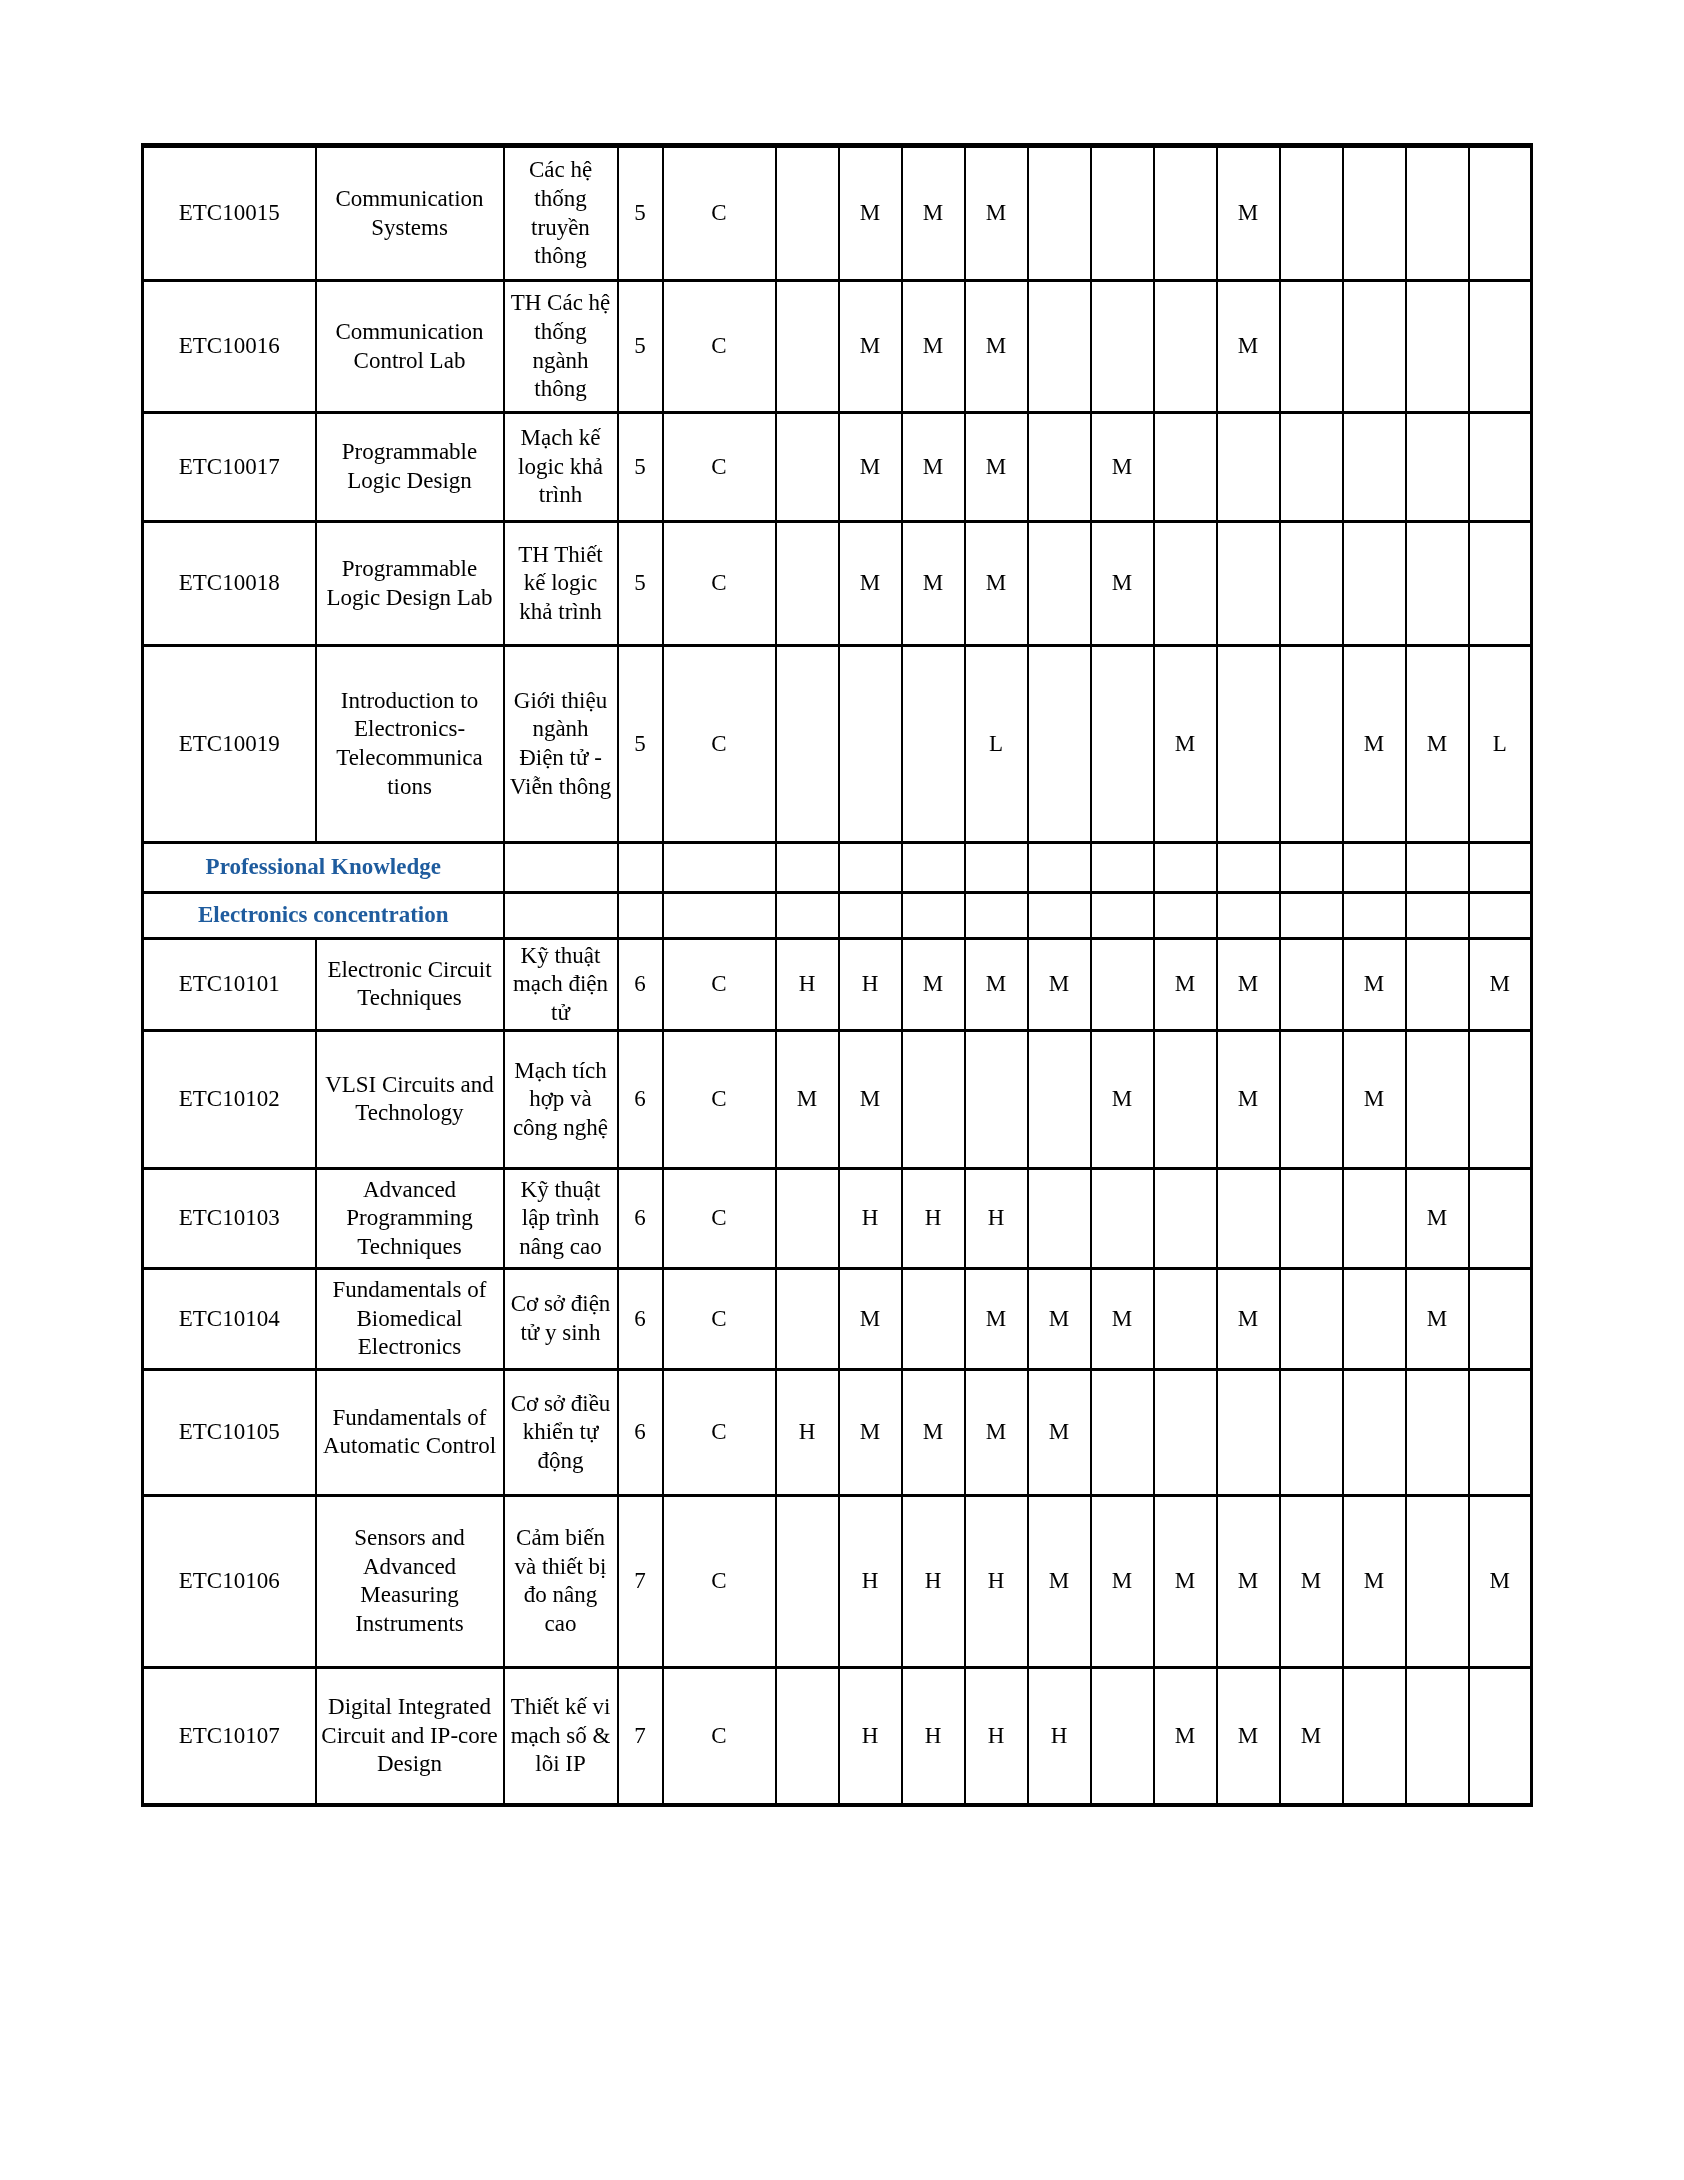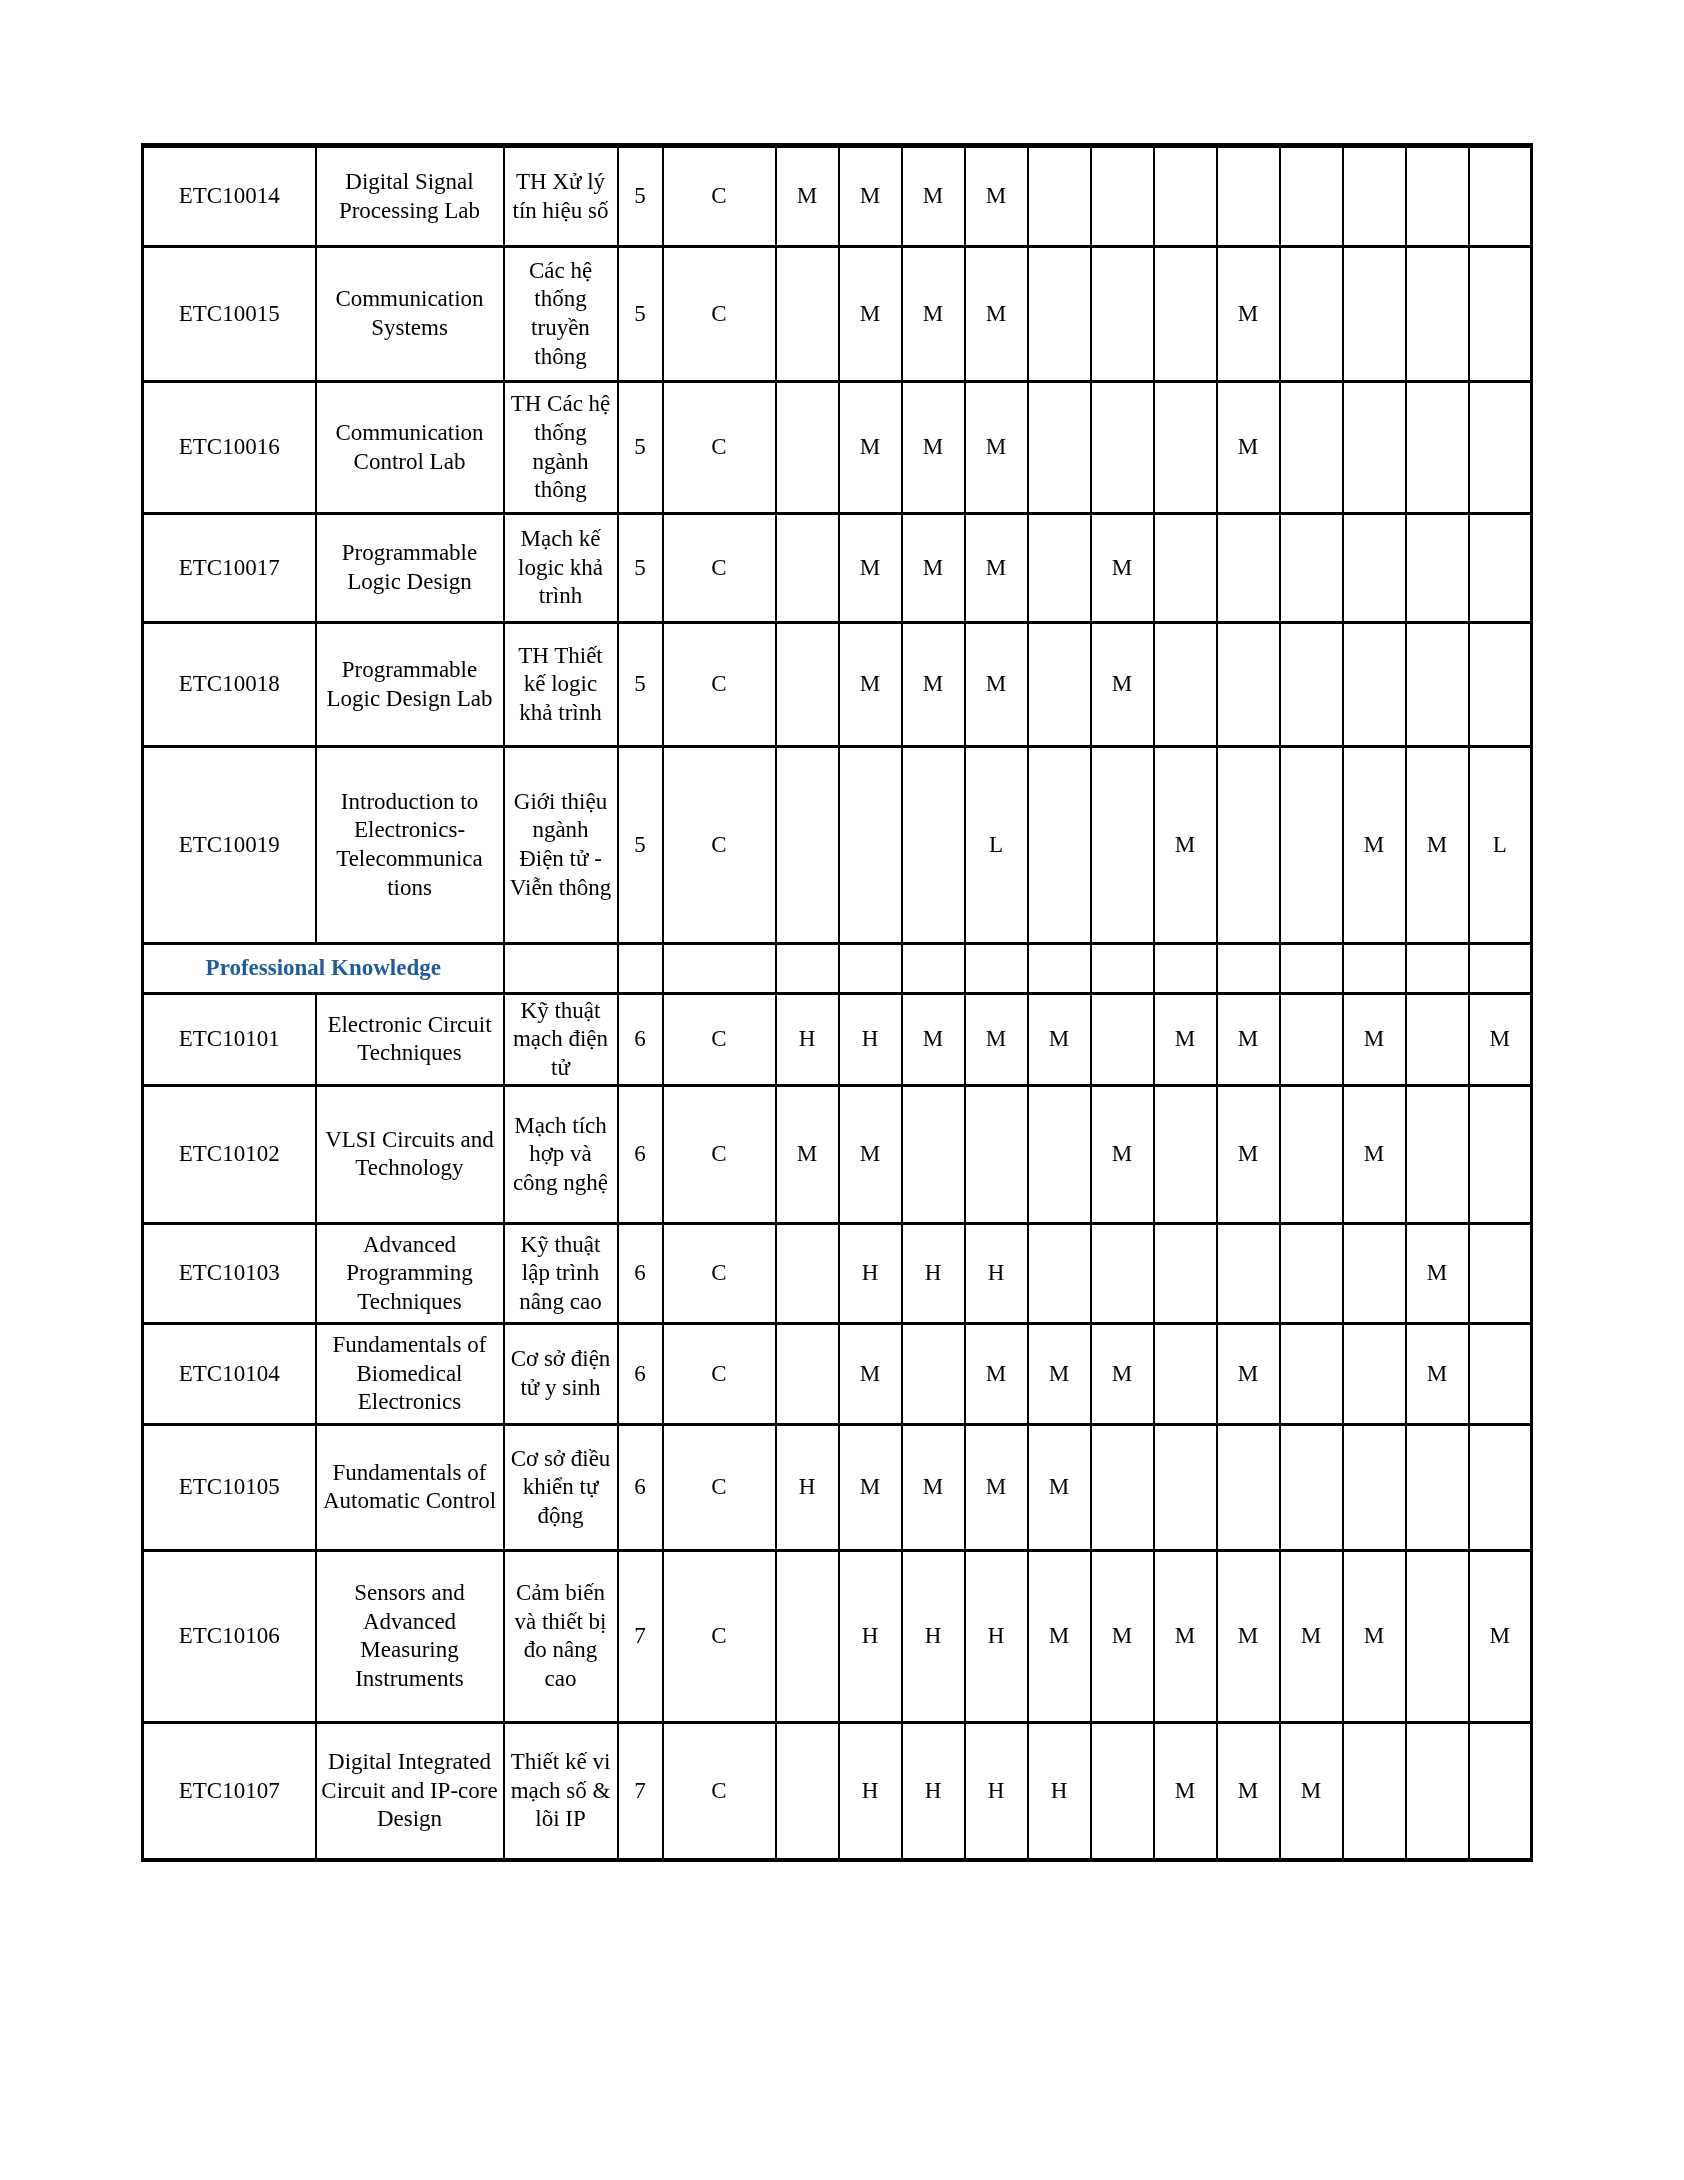--- a/index.html
+++ b/index.html
@@ -62,39 +62,20 @@
         <col style="width: 63px;">
         <col style="width: 63px;">
         <col style="width: 63px;">
         <col style="width: 63px;">
         <col style="width: 63px;">
         <col style="width: 63px;">
         <col style="width: 63px;">
         <col style="width: 63px;">
       </colgroup>
     <tbody>
-        <tr style="height: 101px;">
-          <td>ETC10014</td>
-          <td>Digital Signal Processing Lab</td>
-          <td>TH Xử lý tín hiệu số</td>
-          <td>5</td>
-          <td>C</td>
-          <td>M</td>
-          <td>M</td>
-          <td>M</td>
-          <td>M</td>
-          <td></td>
-          <td></td>
-          <td></td>
-          <td></td>
-          <td></td>
-          <td></td>
-          <td></td>
-          <td></td>
-        </tr>
         <tr style="height: 135px;">
           <td>ETC10015</td>
           <td>Communication Systems</td>
           <td>Các hệ thống truyền thông</td>
           <td>5</td>
           <td>C</td>
           <td></td>
           <td>M</td>
           <td>M</td>
           <td>M</td>
@@ -178,20 +159,38 @@
           <td></td>
           <td>M</td>
           <td></td>
           <td></td>
           <td>M</td>
           <td>M</td>
           <td>L</td>
         </tr>
         <tr style="height: 50px; margin-left: 15px;">
           <td colspan="2" class="cell-section" style="color: rgb(31, 92, 158);">Professional Knowledge</td>
+          <td></td>
+          <td></td>
+          <td></td>
+          <td></td>
+          <td></td>
+          <td></td>
+          <td></td>
+          <td></td>
+          <td></td>
+          <td></td>
+          <td></td>
+          <td></td>
+          <td></td>
+          <td></td>
+          <td></td>
+        </tr>
+        <tr style="height: 46px;">
+          <td colspan="2" class="cell-section" style="color: rgb(31, 92, 158);">Electronics concentration</td>
           <td></td>
           <td></td>
           <td></td>
           <td></td>
           <td></td>
           <td></td>
           <td></td>
           <td></td>
           <td></td>
           <td></td>

